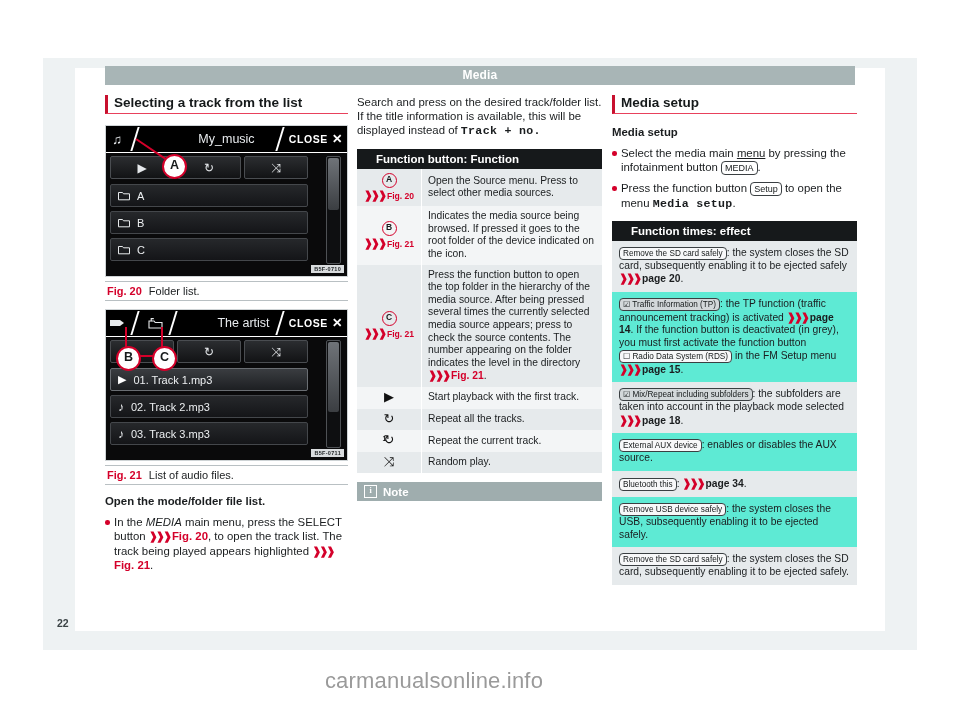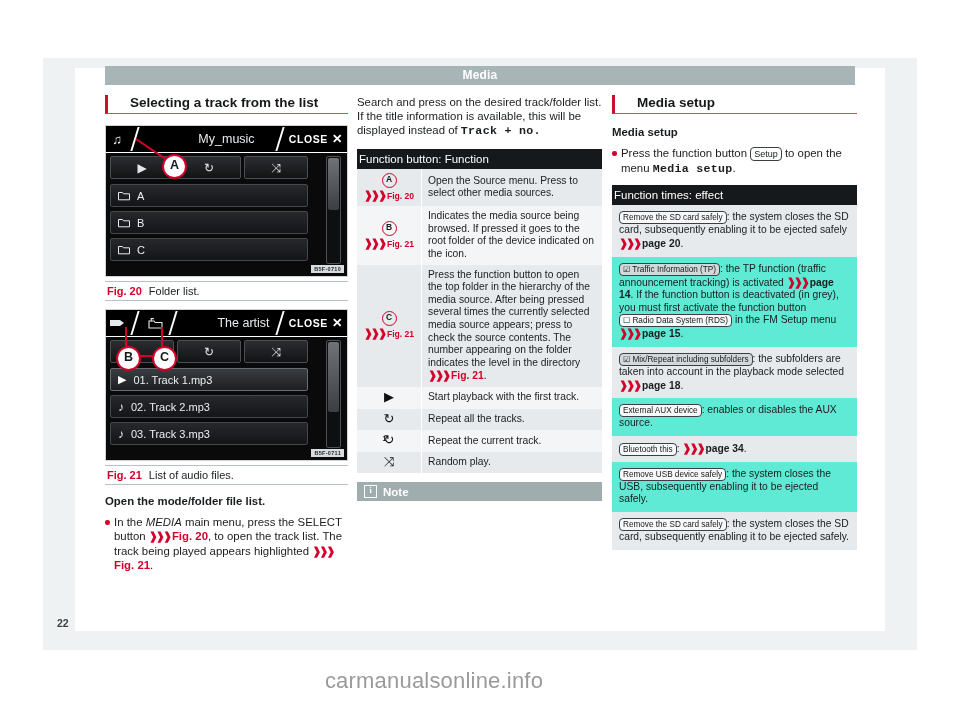--- a/index.html
+++ b/index.html
@@ -75,21 +75,21 @@
   .col-1 { left: 105px; width: 243px; }
   .col-2 { left: 357px; width: 245px; }
   .col-3 { left: 612px; width: 245px; }
 
   .sec-title {
     font-size: 13.5px;
     font-weight: bold;
     color: #15191a;
     border-left: 3px solid #c8102e;
     border-bottom: 1.5px solid #e8415c;
-    padding: 0 0 3px 22px;
+    padding: 0 0 3px 6px;
     margin: 0 0 11px 0;
     line-height: 15px;
   }
 
   p.body, .body {
     font-size: 11.4px;
     line-height: 14.2px;
     color: #1a1d1f;
     margin: 0 0 7px 0;
   }
@@ -298,23 +298,23 @@
     color: #1a1d1f;
   }
   .figcap .fignum { color: #d4002a; font-weight: bold; }
 
   
   .tbl { width: 100%; border-collapse: collapse; margin-bottom: 9px; }
   .tbl thead th {
     background: #16191b;
     color: #ffffff;
     font-size: 11.5px;
-    font-weight: normal;
+    font-weight: bold;
     text-align: left;
-    padding: 4px 2px;
+    padding: 4px 19px;
   }
   .tbl td {
     font-size: 10.3px;
     line-height: 12.6px;
     color: #1a1d1f;
     padding: 4px 6px;
     vertical-align: middle;
   }
   .tbl tr.alt td { background: #e6eaec; }
   .tbl tr.plain td { background: #f3f5f6; }
@@ -615,20 +615,23 @@
       </div>
     </div>
   </div>
 
   <div class="col col-3">
 
     <div class="sec-title">Media setup</div>
 
     <div class="body bold" style="margin-bottom:7px;">Media setup</div>
 
+    <div class="bullet-row">
+      <span>Select the media main </span><span class="ul">menu</span><span> by pressing the infotainment button </span><span class="inline-btn">MEDIA</span><span>.</span>
+    </div>
 
     <div class="bullet-row" style="margin-bottom:9px;">
       <span>Press the function button </span><span class="inline-btn">Setup</span><span> to open the menu </span><span class="mono">Media setup</span><span>.</span>
     </div>
 
     <table class="tbl">
       <thead>
         <tr>
             <th>Function times: effect</th>
           </tr>

